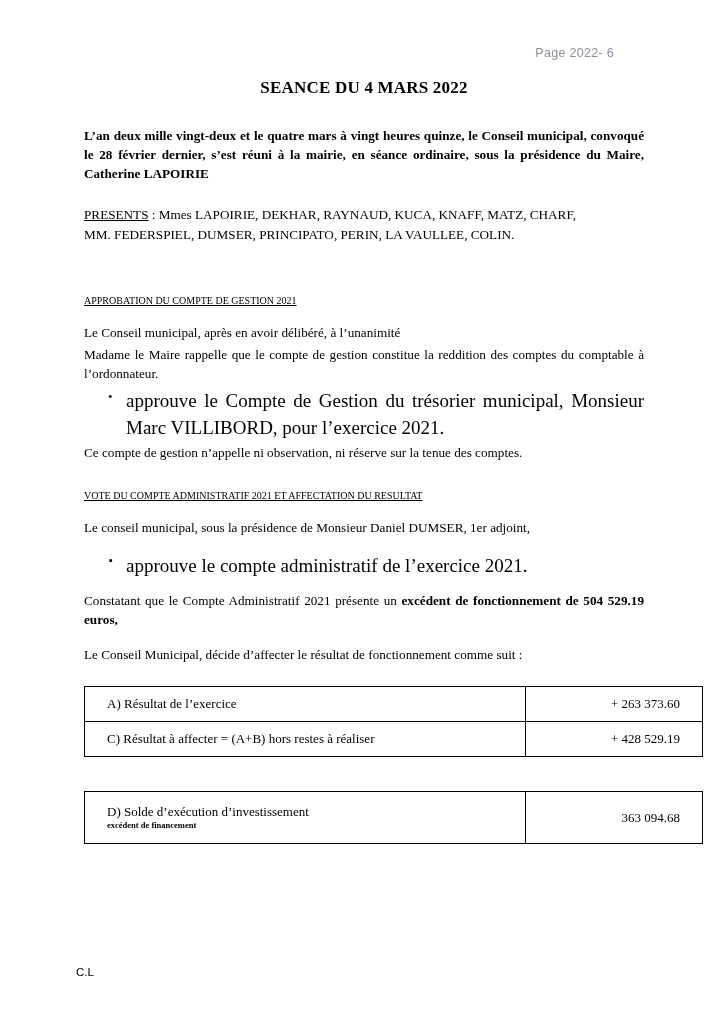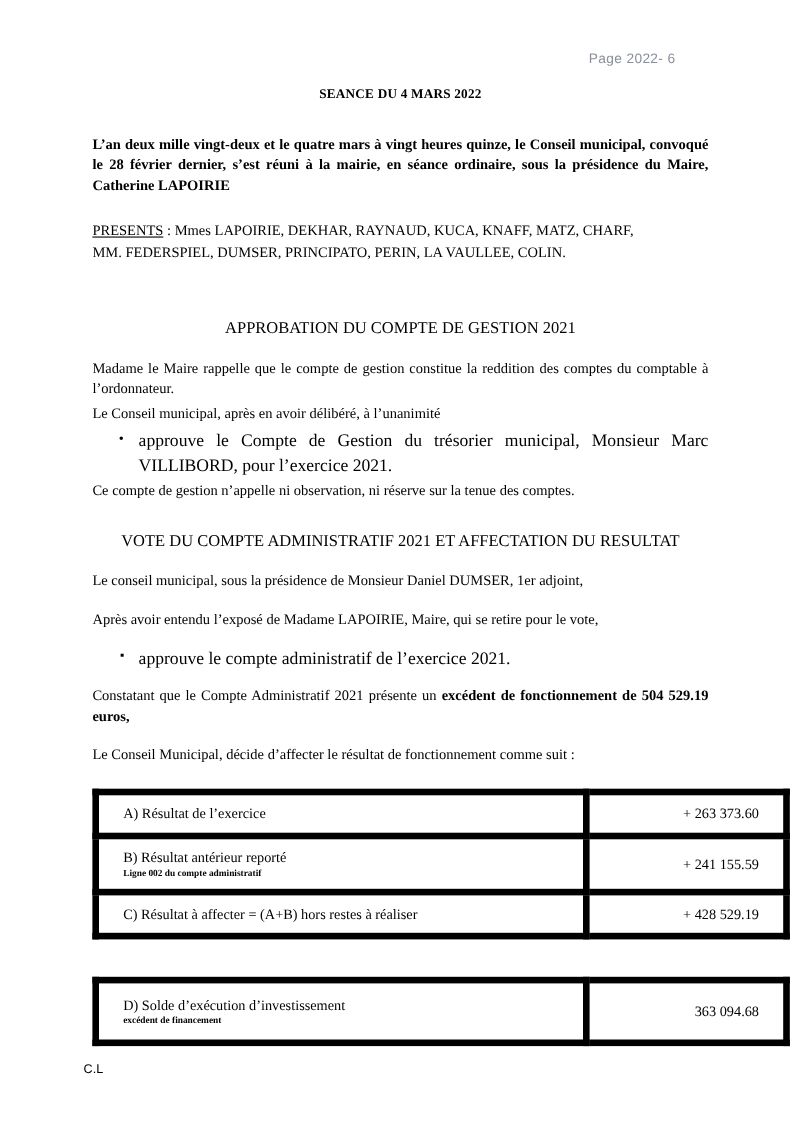--- a/index.html
+++ b/index.html
@@ -36,61 +36,61 @@
   }
   .content {
     position: absolute;
     left: 84px;
     top: 78px;
     width: 560px;
   }
   .doc-title {
     text-align: center;
     font-weight: bold;
-    font-size: 12px;
+    font-size: 17px;
     letter-spacing: 0.2px;
     margin: 0 0 28px 0;
   }
   .intro {
     font-weight: bold;
     font-size: 13.2px;
     line-height: 1.45;
     margin: 0 0 22px 0;
     text-align: justify;
   }
   .block {
     font-size: 13.2px;
     line-height: 1.45;
     margin: 0 0 14px 0;
   }
   .u {
     text-decoration: underline;
   }
   .section-heading {
-    font-size: 15px;
+    font-size: 10px;
+    text-decoration: underline;
     margin: 26px 0 16px 0;
     line-height: 1.4;
-    text-align: center;
   }
   .para {
     font-size: 13.2px;
     line-height: 1.42;
     margin: 0 0 4px 0;
     text-align: justify;
   }
   .para.spaced {
     margin-bottom: 16px;
   }
   ul.bullets {
     margin: 2px 0 2px 0;
     padding-left: 42px;
     list-style: none;
   }
   ul.bullets li {
-    font-size: 16px;
+    font-size: 19px;
     line-height: 1.42;
     text-align: justify;
     position: relative;
     margin-bottom: 2px;
   }
   ul.bullets li:before {
     content: "\2022";
     position: absolute;
     left: -18px;
     top: 0;
@@ -106,21 +106,21 @@
   }
   .gap-sm { height: 10px; }
 
   table.result-table {
     border-collapse: collapse;
     width: 560px;
     margin-top: 22px;
     table-layout: fixed;
   }
   table.result-table td {
-    border: 6px solid #000000;
+    border: 1px solid #000000;
     font-size: 13px;
     vertical-align: middle;
   }
   table.result-table td.label {
     padding: 9px 6px 9px 22px;
     width: 412px;
   }
   table.result-table td.value {
     padding: 9px 22px 9px 6px;
     text-align: right;
@@ -168,59 +168,51 @@
     <div class="block">
       <span class="u">PRESENTS</span><span> : Mmes LAPOIRIE, DEKHAR, RAYNAUD, KUCA, KNAFF, MATZ, CHARF,</span><br>
       <span>MM. FEDERSPIEL, DUMSER, PRINCIPATO, PERIN, LA VAULLEE, COLIN.</span>
     </div>
 
     <div class="gap-sm"></div>
 
 
     <div class="section-heading">APPROBATION DU COMPTE DE GESTION 2021</div>
 
+    <p class="para">Le Conseil municipal, après en avoir délibéré, à l’unanimité</p>
     <p class="para">Madame le Maire rappelle que le compte de gestion constitue la reddition des comptes du comptable à l’ordonnateur.</p>
-    <p class="para">Le Conseil municipal, après en avoir délibéré, à l’unanimité</p>
 
     <ul class="bullets">
       <li>approuve le Compte de Gestion du trésorier municipal, Monsieur Marc VILLIBORD, pour l’exercice 2021.</li>
     </ul>
 
     <p class="para spaced">Ce compte de gestion n’appelle ni observation, ni réserve sur la tenue des comptes.</p>
 
     <div class="section-heading">VOTE DU COMPTE ADMINISTRATIF 2021 ET AFFECTATION DU RESULTAT</div>
 
     <p class="para spaced">Le conseil municipal, sous la présidence de Monsieur Daniel DUMSER, 1er adjoint,</p>
 
-    <p class="para spaced">Après avoir entendu l’exposé de Madame LAPOIRIE, Maire, qui se retire pour le vote,</p>
 
     <ul class="bullets square">
       <li>approuve le compte administratif de l’exercice 2021.</li>
     </ul>
 
     <div class="gap-sm"></div>
 
     <p class="para spaced"><span>Constatant que le Compte Administratif 2021 présente un </span><span class="bold">excédent de fonctionnement de 504 529.19  euros,</span></p>
 
     <p class="para">Le Conseil Municipal, décide d’affecter le résultat de fonctionnement comme suit :</p>
 
     <table class="result-table">
       <tbody>
         <tr>
           <td class="label">
             <span class="cell-inner">A)  Résultat de l’exercice</span>
           </td>
           <td class="value">+  263 373.60</td>
-        </tr>
-        <tr>
-          <td class="label">
-            <span class="cell-inner">B)  Résultat antérieur reporté</span>
-            <span class="sub-note">Ligne 002 du compte administratif</span>
-          </td>
-          <td class="value">+  241 155.59</td>
         </tr>
         <tr>
           <td class="label">
             <span class="cell-inner">C)  Résultat à affecter = (A+B) hors restes à réaliser</span>
           </td>
           <td class="value">+   428 529.19</td>
         </tr>
       </tbody>
     </table>
 

